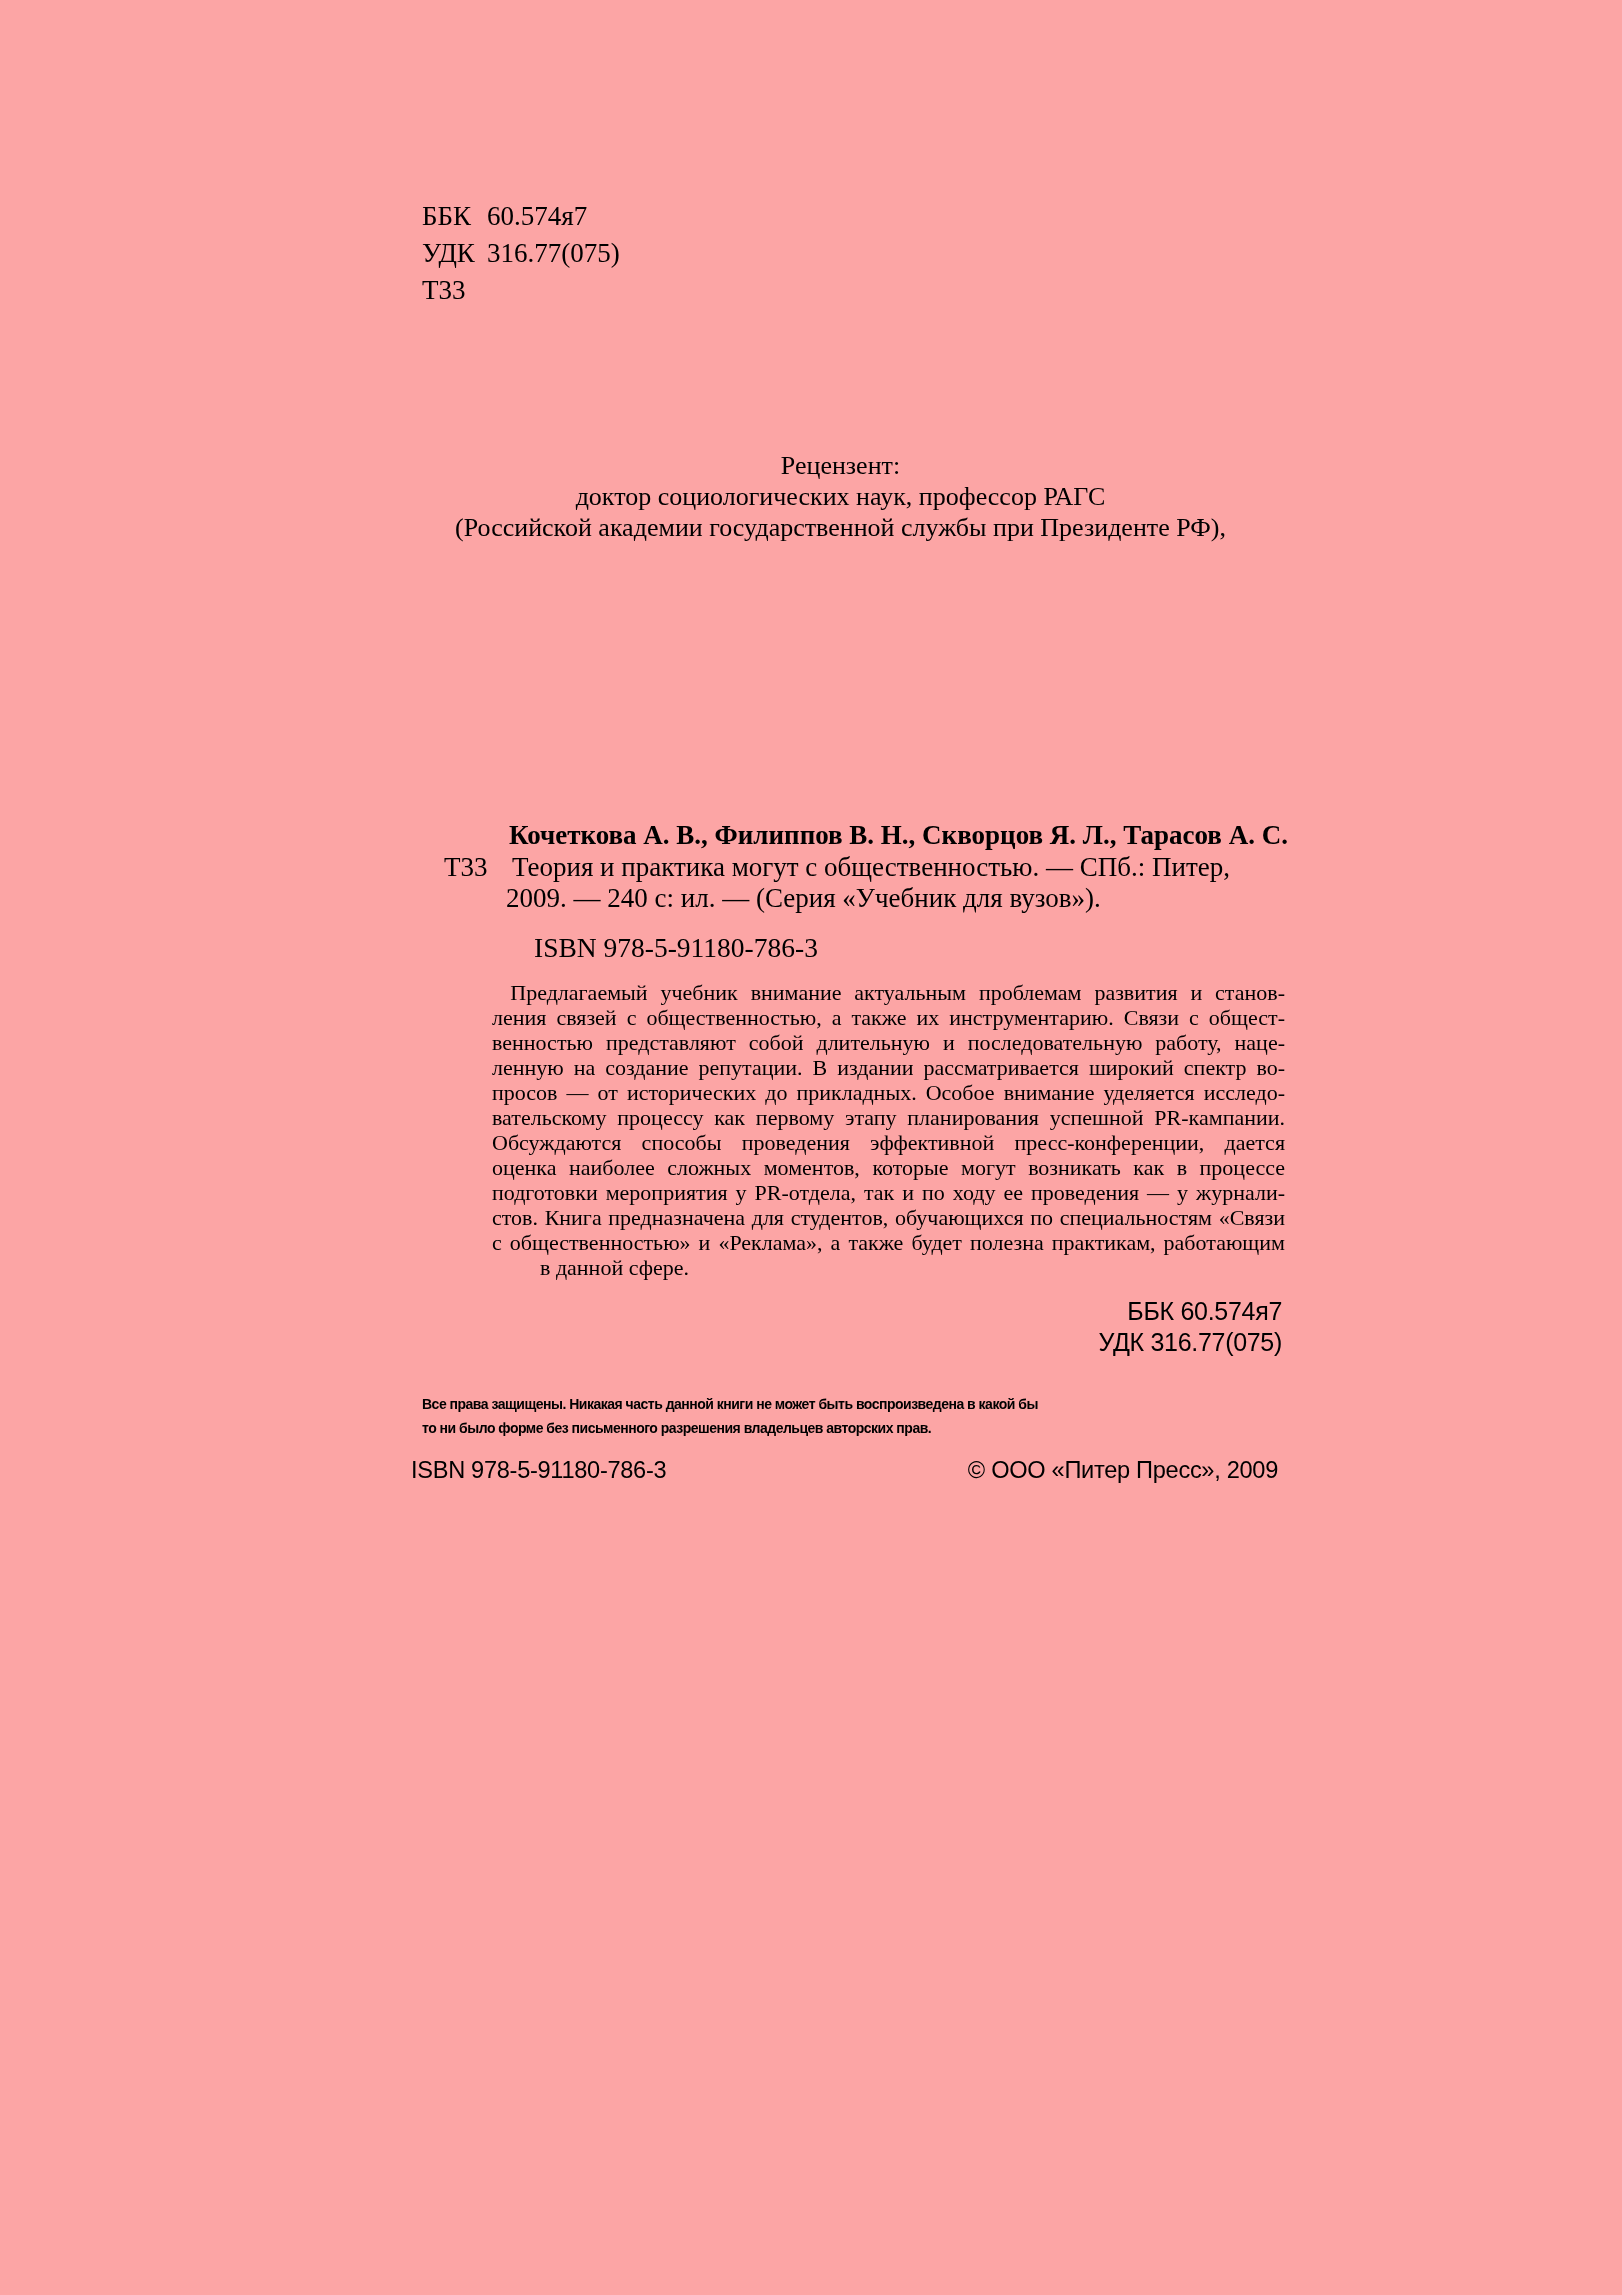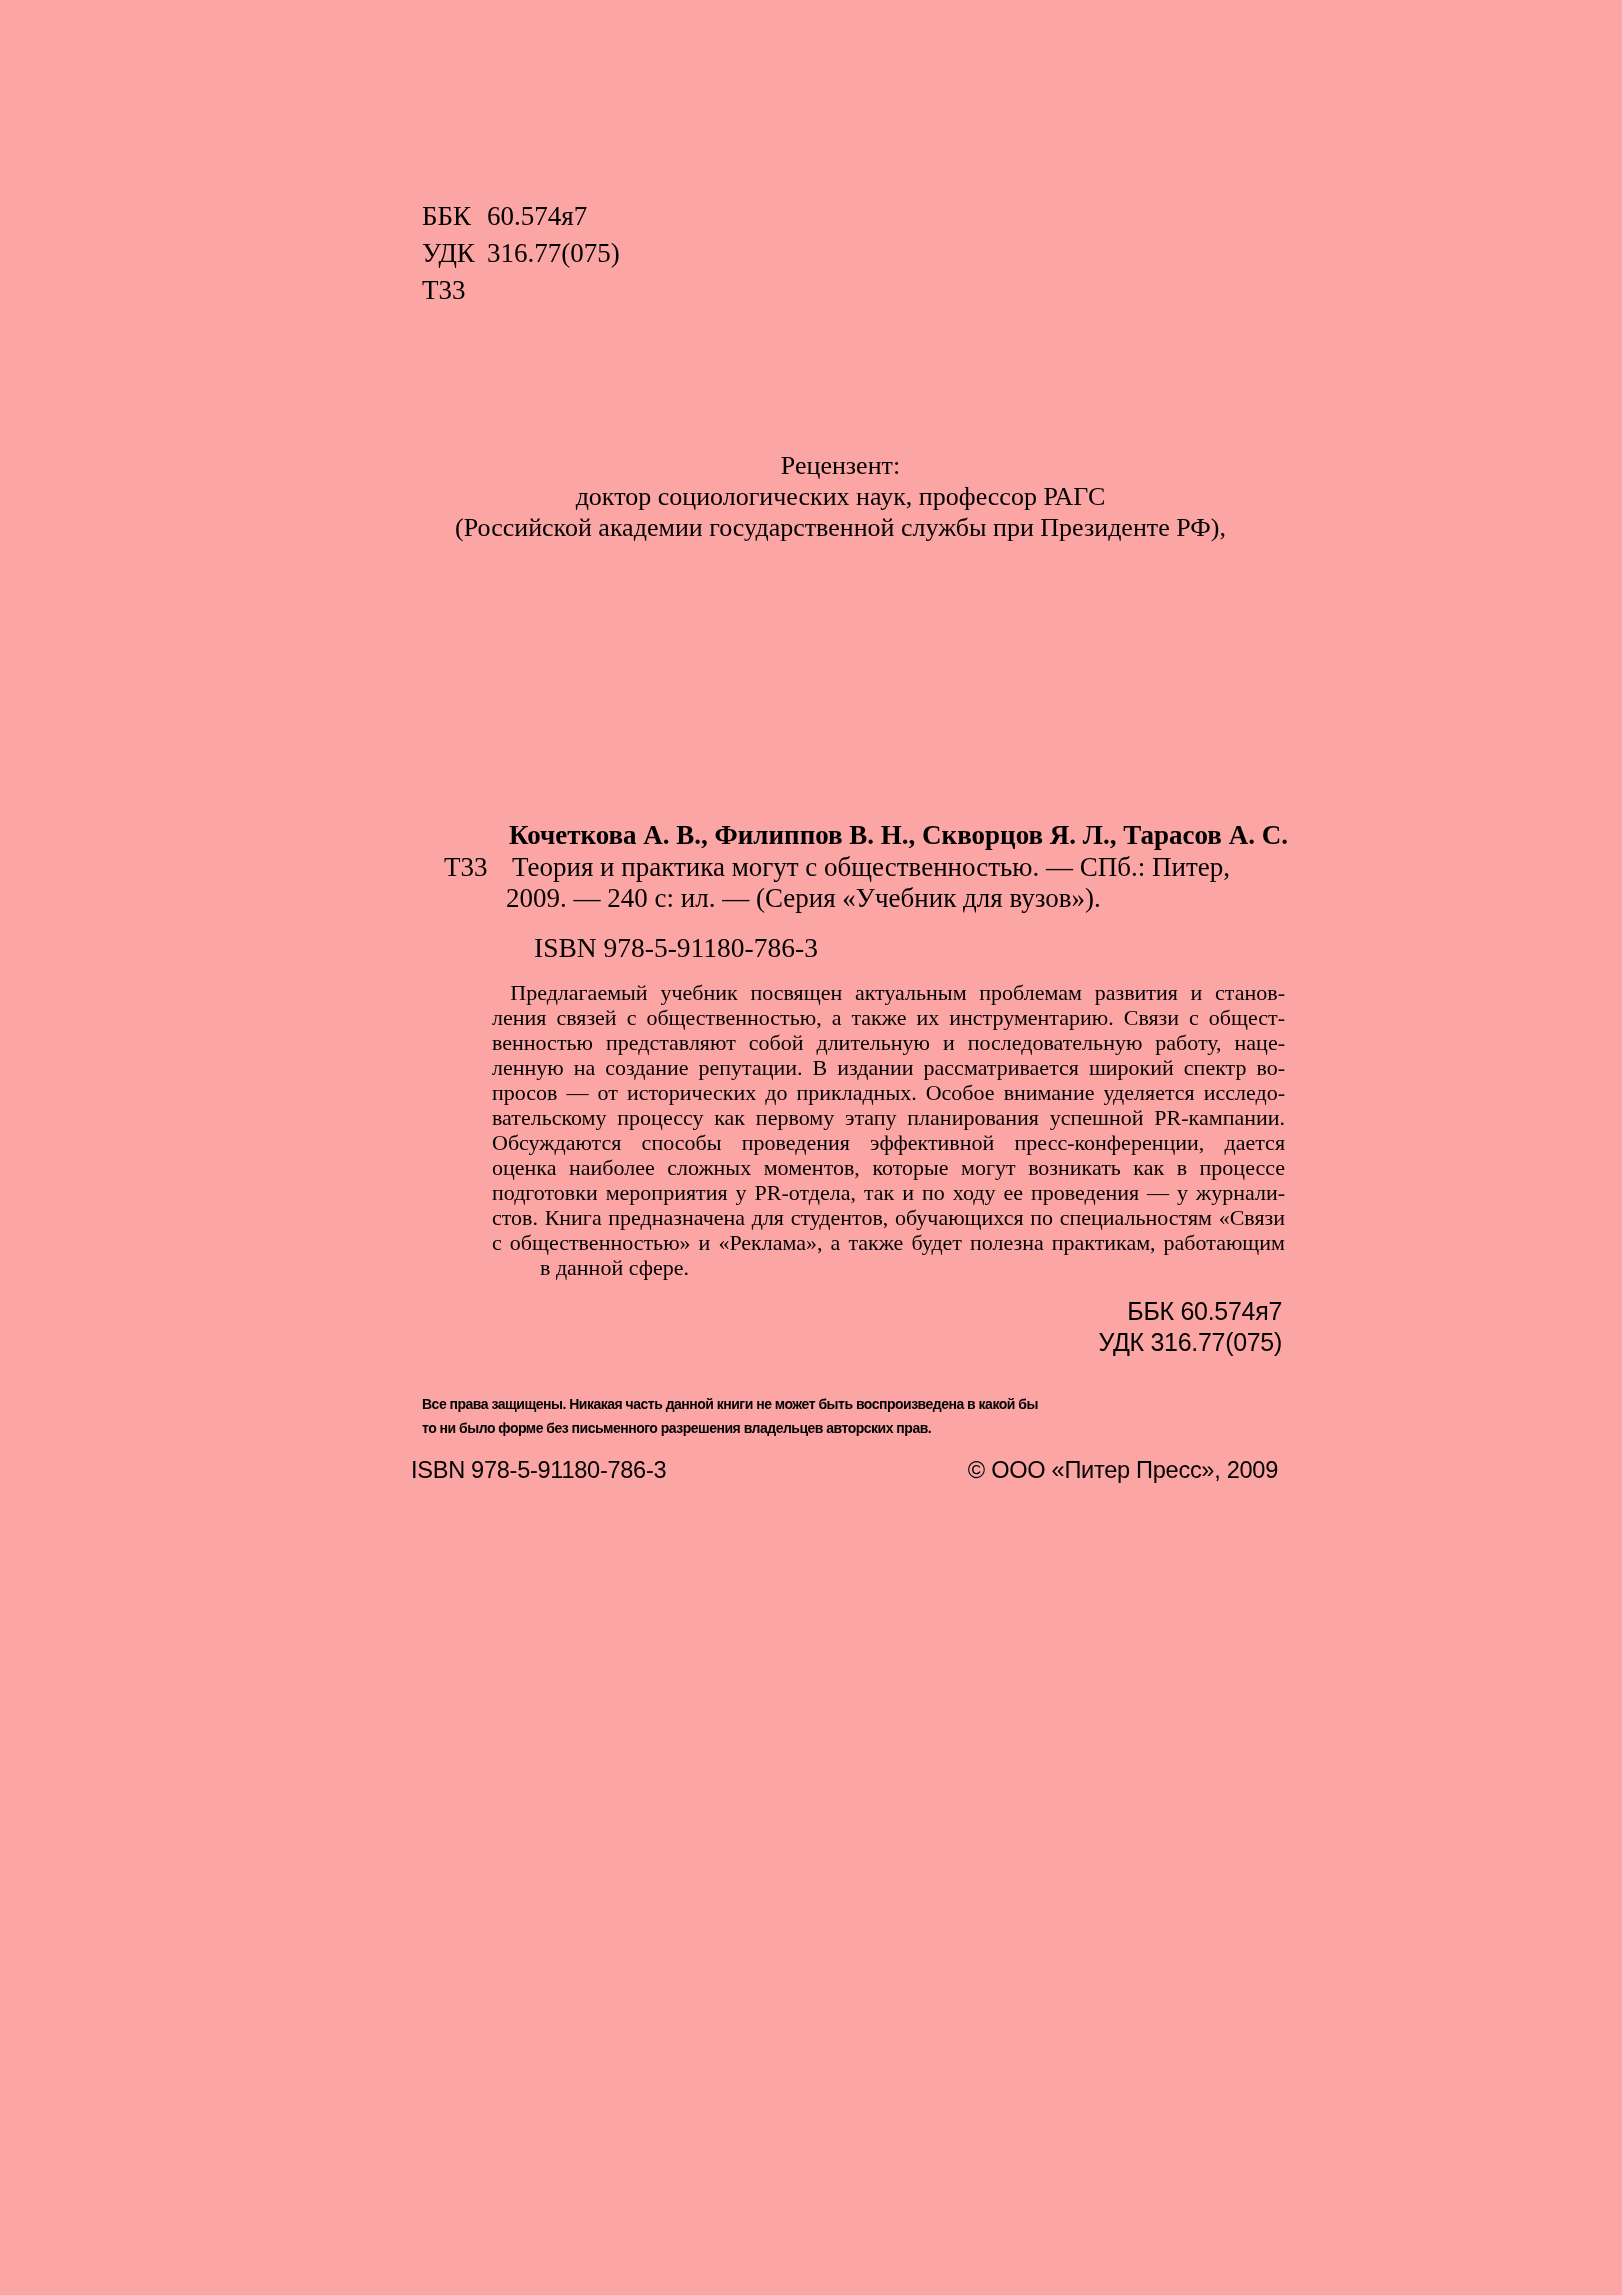--- a/index.html
+++ b/index.html
@@ -139,21 +139,21 @@
     <div class="authors">Кочеткова А. В., Филиппов В. Н., Скворцов Я. Л., Тарасов А. С.</div>
     <div class="entry-row">
       <span class="hang-sign">Т33</span>
       <div class="entry-line1">Теория и практика могут с общественностью. — СПб.: Питер,</div>
     </div>
     <div class="entry-line2">2009. — 240 с: ил. — (Серия «Учебник для вузов»).</div>
     <div class="isbn">ISBN 978-5-91180-786-3</div>
   </div>
 
   <div class="annotation">
-    <div class="jline first">Предлагаемый учебник посвящен актуальным проблемам развития и станов-</div>
+    <div class="jline first">Предлагаемый учебник внимание актуальным проблемам развития и станов-</div>
     <div class="jline">ления связей с общественностью, а также их инструментарию. Связи с общест-</div>
     <div class="jline">венностью представляют собой длительную и последовательную работу, наце-</div>
     <div class="jline">ленную на создание репутации. В издании рассматривается широкий спектр во-</div>
     <div class="jline">просов — от исторических до прикладных. Особое внимание уделяется исследо-</div>
     <div class="jline">вательскому процессу как первому этапу планирования успешной PR-кампании.</div>
     <div class="jline">Обсуждаются способы проведения эффективной пресс-конференции, дается</div>
     <div class="jline">оценка наиболее сложных моментов, которые могут возникать как в процессе</div>
     <div class="jline">подготовки мероприятия у PR-отдела, так и по ходу ее проведения — у журнали-</div>
     <div class="jline">стов. Книга предназначена для студентов, обучающихся по специальностям «Связи</div>
     <div class="jline">с общественностью» и «Реклама», а также будет полезна практикам, работающим</div>

